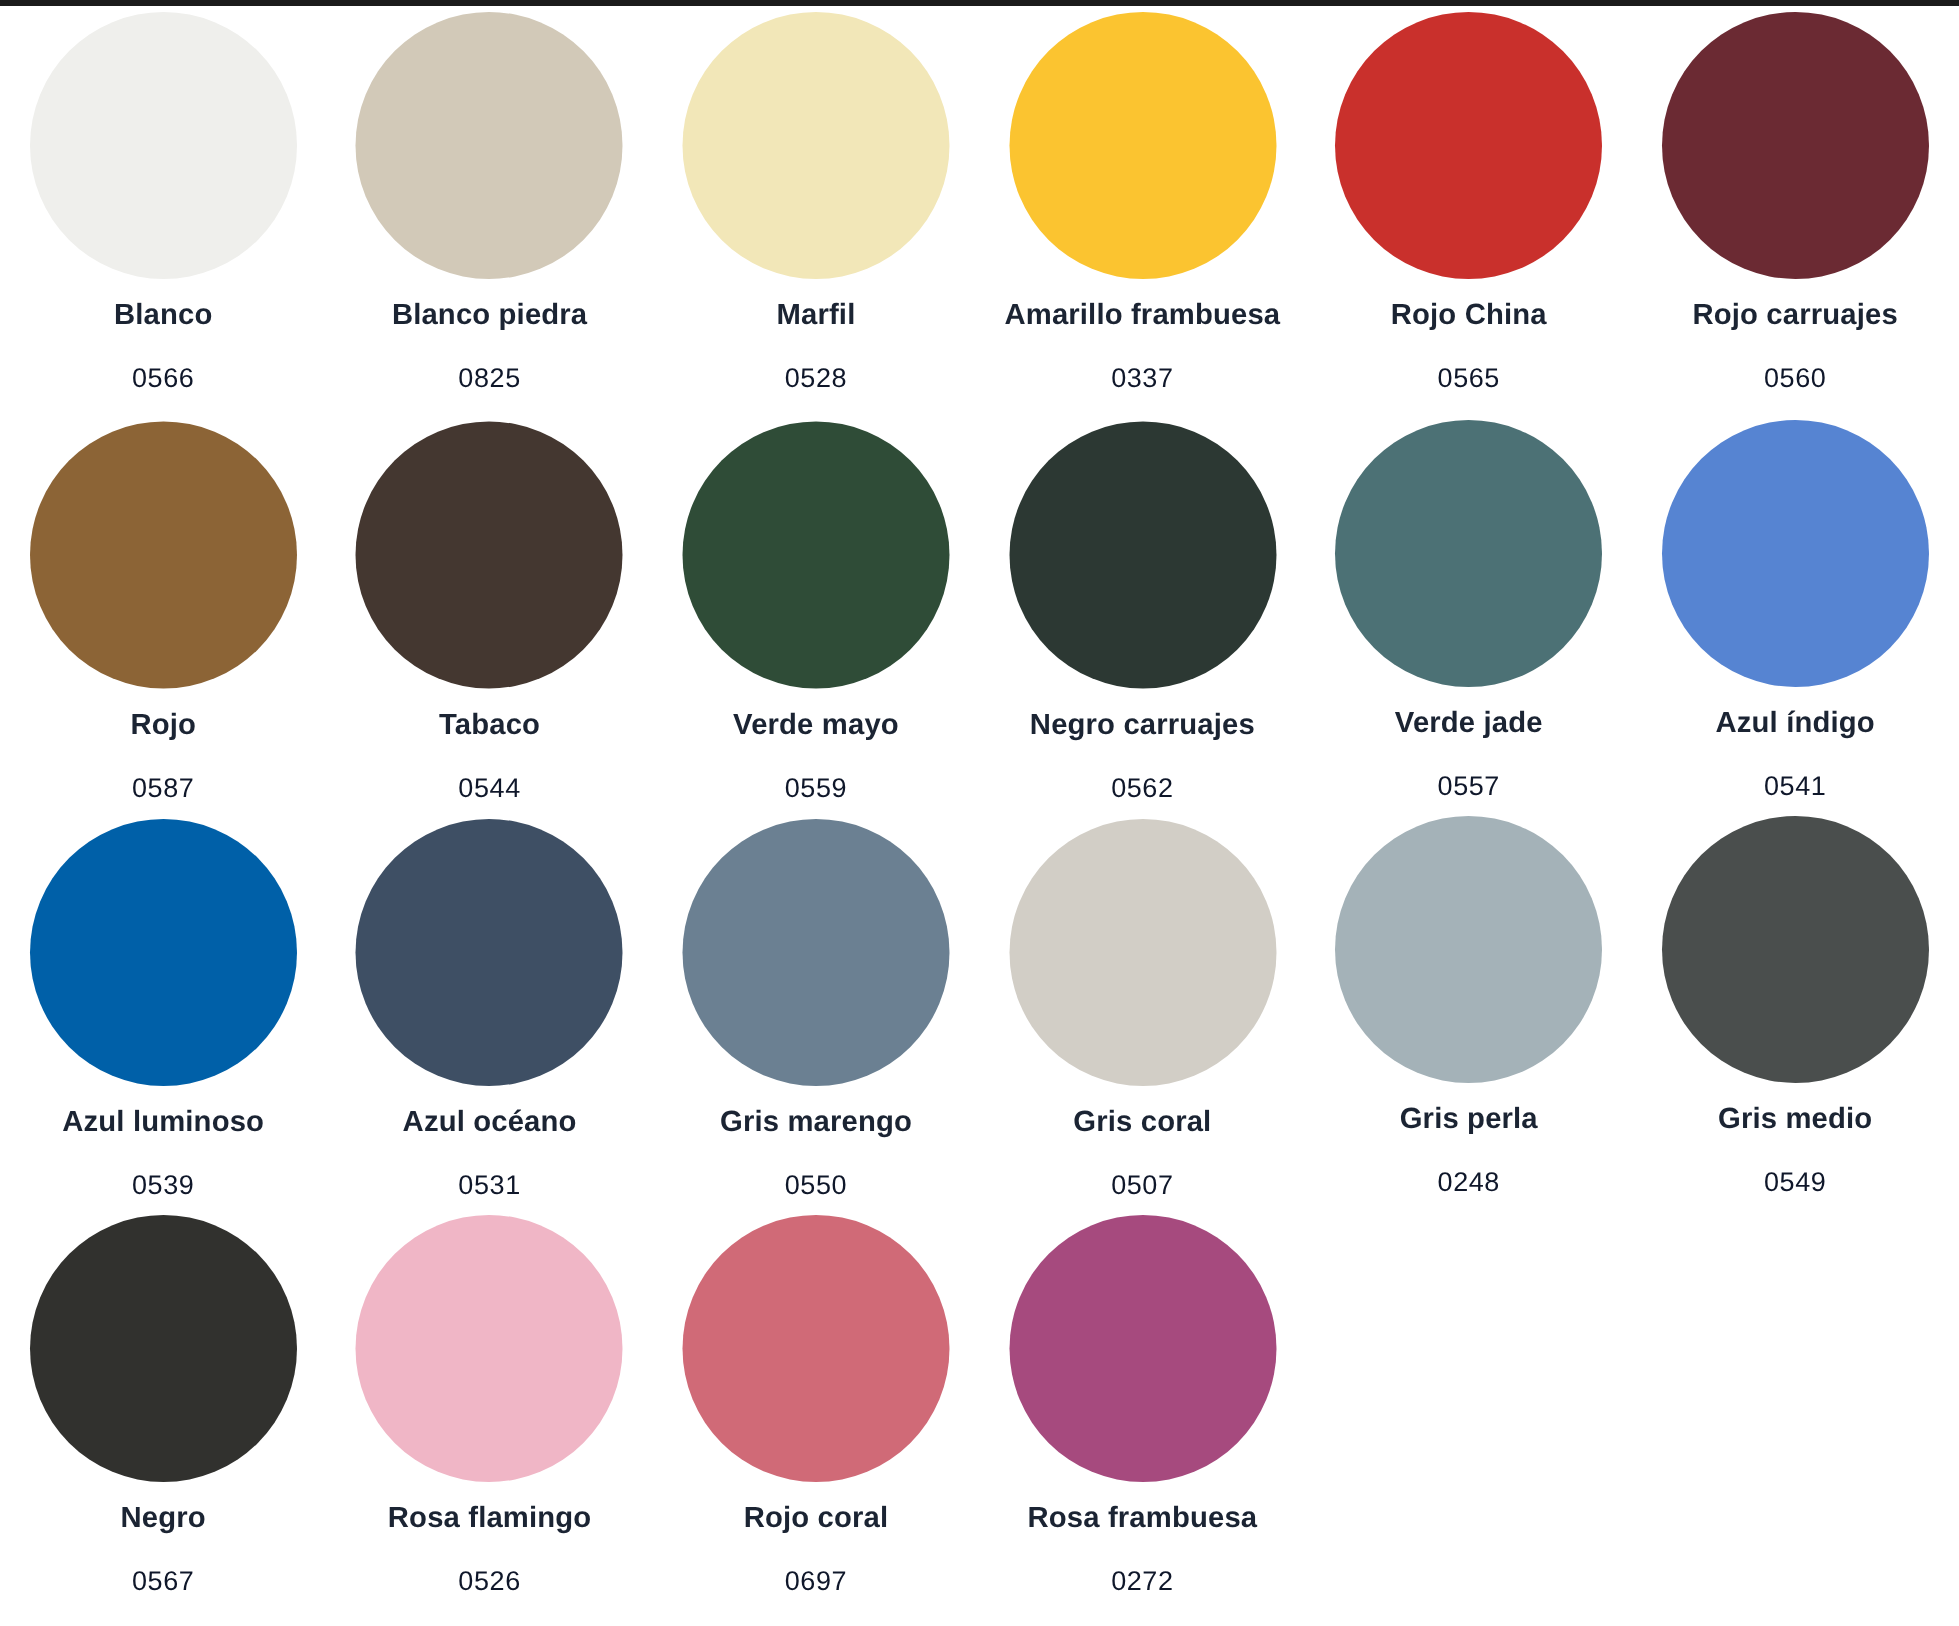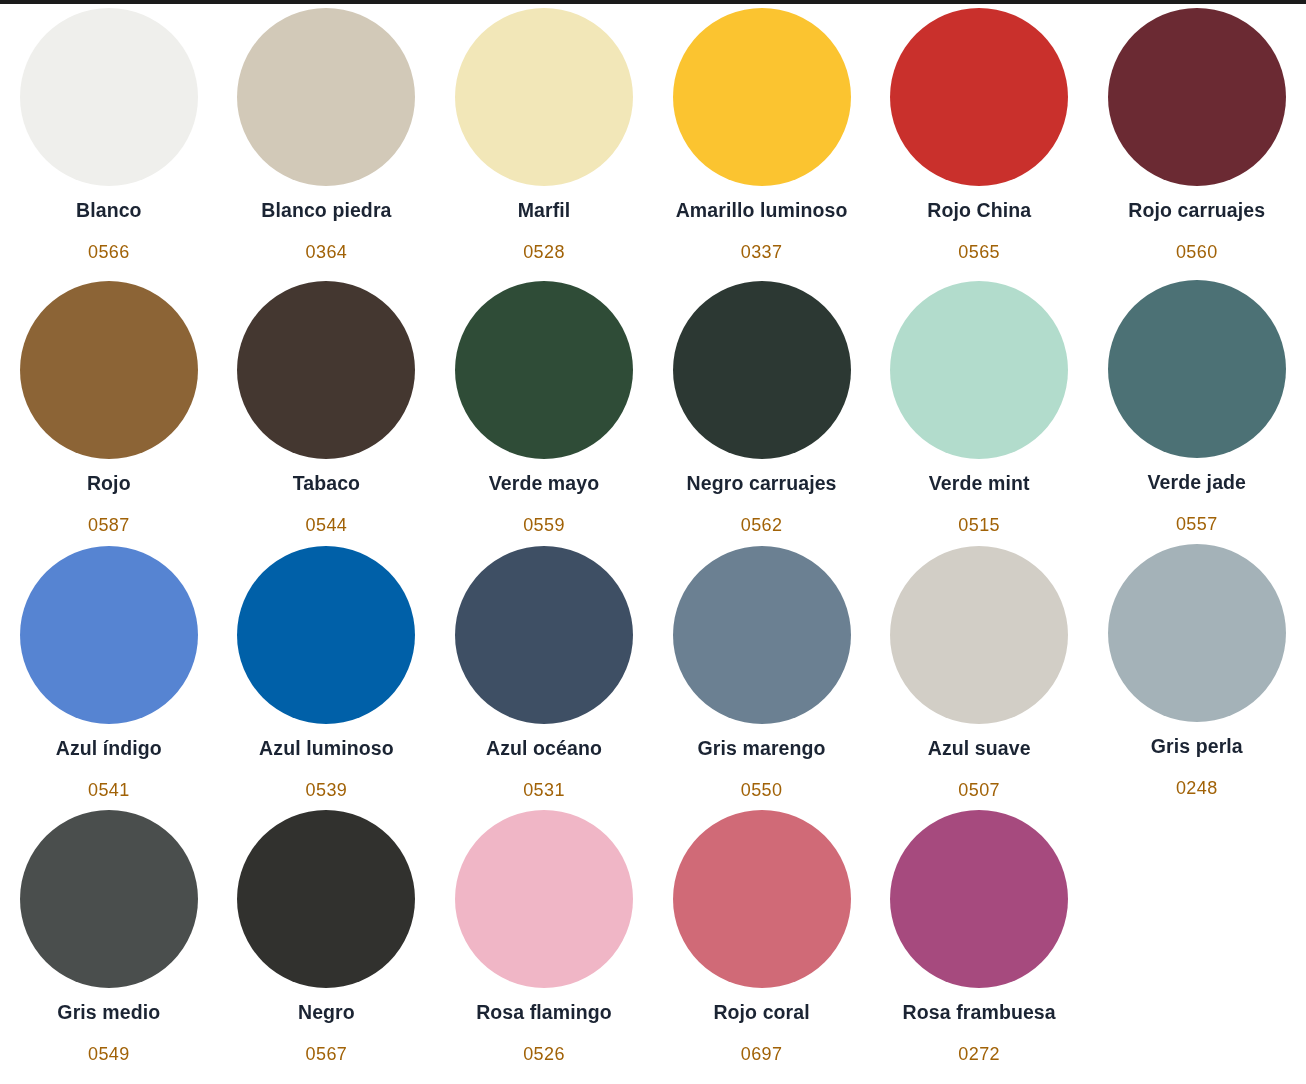--- a/index.html
+++ b/index.html
@@ -51,21 +51,21 @@
     color: #1b2433;
     letter-spacing: 0.1px;
     text-align: center;
     white-space: nowrap;
     line-height: 1.1;
   }
   .swatch-code {
     margin-top: 22px;
     font-size: 18px;
     font-weight: normal;
-    color: #a16207;
+    color: #0f172a;
     letter-spacing: 0.4px;
     text-align: center;
     white-space: nowrap;
     line-height: 1.1;
   }
   
   .row-1 .swatch-disc { margin-top: 4px; }
   .row-2 .swatch-disc { margin-top: 11px; }
   .row-3 .swatch-disc { margin-top: 10px; }
   .row-4 .swatch-disc { margin-top: 8px; }
@@ -77,30 +77,30 @@
 
 <div id="swatch-grid">
     <div class="swatch-cell row-1">
       <div class="swatch-disc" style="background: rgb(239, 239, 236);"></div>
       <div class="swatch-name">Blanco</div>
       <div class="swatch-code">0566</div>
     </div>
     <div class="swatch-cell row-1">
       <div class="swatch-disc" style="background: rgb(210, 201, 184);"></div>
       <div class="swatch-name">Blanco piedra</div>
-      <div class="swatch-code">0364</div>
+      <div class="swatch-code">0825</div>
     </div>
     <div class="swatch-cell row-1">
       <div class="swatch-disc" style="background: rgb(242, 231, 184);"></div>
       <div class="swatch-name">Marfil</div>
       <div class="swatch-code">0528</div>
     </div>
     <div class="swatch-cell row-1">
       <div class="swatch-disc" style="background: rgb(251, 196, 48);"></div>
-      <div class="swatch-name">Amarillo luminoso</div>
+      <div class="swatch-name">Amarillo frambuesa</div>
       <div class="swatch-code">0337</div>
     </div>
     <div class="swatch-cell row-1">
       <div class="swatch-disc" style="background: rgb(201, 48, 44);"></div>
       <div class="swatch-name">Rojo China</div>
       <div class="swatch-code">0565</div>
     </div>
     <div class="swatch-cell row-1">
       <div class="swatch-disc" style="background: rgb(107, 42, 51);"></div>
       <div class="swatch-name">Rojo carruajes</div>
@@ -119,25 +119,20 @@
     <div class="swatch-cell row-2">
       <div class="swatch-disc" style="background: rgb(47, 76, 55);"></div>
       <div class="swatch-name">Verde mayo</div>
       <div class="swatch-code">0559</div>
     </div>
     <div class="swatch-cell row-2">
       <div class="swatch-disc" style="background: rgb(44, 56, 51);"></div>
       <div class="swatch-name">Negro carruajes</div>
       <div class="swatch-code">0562</div>
     </div>
-    <div class="swatch-cell row-2">
-      <div class="swatch-disc" style="background: rgb(178, 220, 204);"></div>
-      <div class="swatch-name">Verde mint</div>
-      <div class="swatch-code">0515</div>
-    </div>
     <div class="swatch-cell row-3">
       <div class="swatch-disc" style="background: rgb(76, 113, 117);"></div>
       <div class="swatch-name">Verde jade</div>
       <div class="swatch-code">0557</div>
     </div>
     <div class="swatch-cell row-3">
       <div class="swatch-disc" style="background: rgb(86, 132, 210);"></div>
       <div class="swatch-name">Azul índigo</div>
       <div class="swatch-code">0541</div>
     </div>
@@ -151,21 +146,21 @@
       <div class="swatch-name">Azul océano</div>
       <div class="swatch-code">0531</div>
     </div>
     <div class="swatch-cell row-3">
       <div class="swatch-disc" style="background: rgb(107, 128, 146);"></div>
       <div class="swatch-name">Gris marengo</div>
       <div class="swatch-code">0550</div>
     </div>
     <div class="swatch-cell row-3">
       <div class="swatch-disc" style="background: rgb(210, 206, 198);"></div>
-      <div class="swatch-name">Azul suave</div>
+      <div class="swatch-name">Gris coral</div>
       <div class="swatch-code">0507</div>
     </div>
     <div class="swatch-cell row-4">
       <div class="swatch-disc" style="background: rgb(164, 178, 184);"></div>
       <div class="swatch-name">Gris perla</div>
       <div class="swatch-code">0248</div>
     </div>
     <div class="swatch-cell row-4">
       <div class="swatch-disc" style="background: rgb(74, 78, 77);"></div>
       <div class="swatch-name">Gris medio</div>

